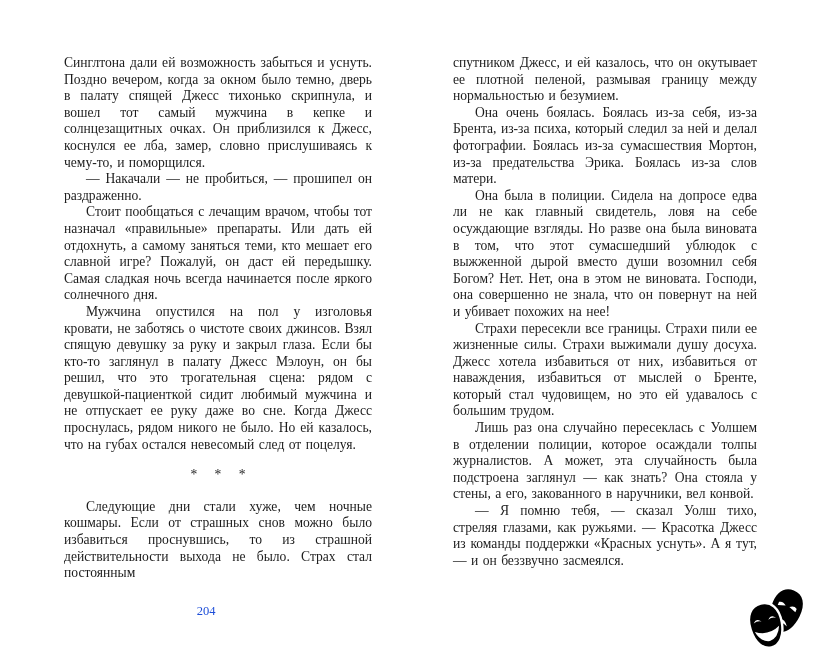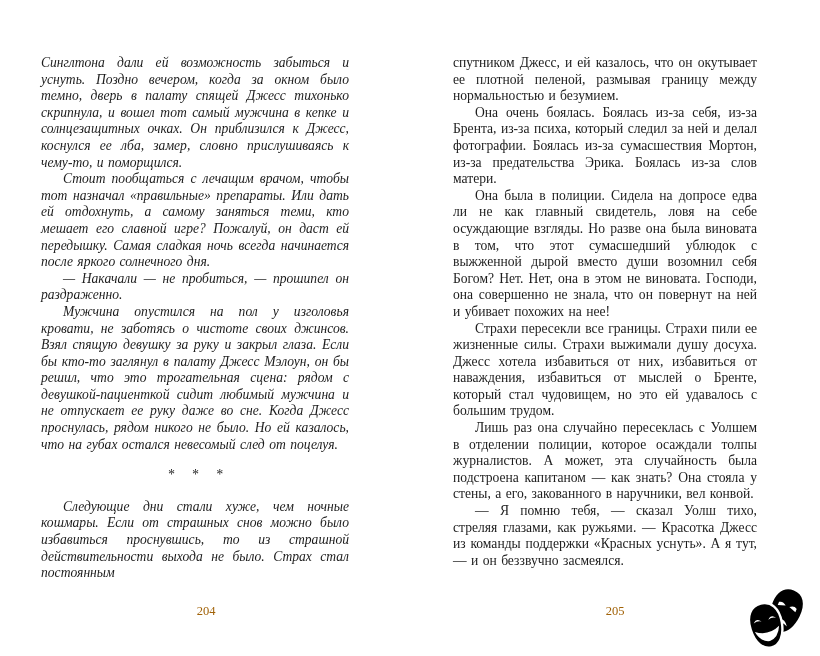--- a/index.html
+++ b/index.html
@@ -13,21 +13,21 @@
     height: 656px;
     background: #ffffff;
     overflow: hidden;
     font-family: "Liberation Serif", serif;
     color: #1c1c1c;
   }
   .page-column {
     position: absolute;
     top: 55px;
   }
-  .page-left  { left: 41px;  width: 308px; font-style: italic; }
+  .page-left  { left: 64px;  width: 308px; }
   .page-right { left: 453px; width: 304px; }
   .para {
     margin: 0;
     font-size: 13.6px;
     line-height: 16.6px;
     text-align: justify;
     text-indent: 22px;
     word-spacing: 1px;
   }
   .para.no-indent { text-indent: 0; }
@@ -38,57 +38,56 @@
     text-align: center;
     letter-spacing: 7px;
     text-indent: 7px; 
   }
   .pagenum {
     position: absolute;
     top: 604px;
     font-size: 12.5px;
     line-height: 14px;
     text-align: center;
-    color: #a16207;
+    color: #1d4ed8;
   }
   .pagenum-left  { left: 52px;  width: 308px; }
   .pagenum-right { left: 463px; width: 304px; }
   .masks-icon {
     position: absolute;
     left: 744px;
     top: 586px;
     width: 64px;
     height: 64px;
   }
 </style>
 </head>
 <body>
 
 <div class="spread">
 
   <div class="page-column page-left">
     <p class="para no-indent">Синглтона дали ей возможность забыться и уснуть. Поздно вечером, когда за окном было темно, дверь в палату спящей Джесс тихонько скрипнула, и вошел тот самый мужчина в кепке и солнцезащитных очках. Он приблизился к Джесс, коснулся ее лба, замер, словно прислушиваясь к чему-то, и поморщился.</p>
+    <p class="para">— Накачали — не пробиться, — прошипел он раздраженно.</p>
     <p class="para">Стоит пообщаться с лечащим врачом, чтобы тот назначал «правильные» препараты. Или дать ей отдохнуть, а самому заняться теми, кто мешает его славной игре? Пожалуй, он даст ей передышку. Самая сладкая ночь всегда начинается после яркого солнечного дня.</p>
-    <p class="para">— Накачали — не пробиться, — прошипел он раздраженно.</p>
     <p class="para">Мужчина опустился на пол у изголовья кровати, не заботясь о чистоте своих джинсов. Взял спящую девушку за руку и закрыл глаза. Если бы кто-то заглянул в палату Джесс Мэлоун, он бы решил, что это трогательная сцена: рядом с девушкой-пациенткой сидит любимый мужчина и не отпускает ее руку даже во сне. Когда Джесс проснулась, рядом никого не было. Но ей казалось, что на губах остался невесомый след от поцелуя.</p>
     <div class="separator">* * *</div>
     <p class="para">Следующие дни стали хуже, чем ночные кошмары. Если от страшных снов можно было избавиться проснувшись, то из страшной действительности выхода не было. Страх стал постоянным</p>
   </div>
 
   <div class="page-column page-right">
     <p class="para no-indent">спутником Джесс, и ей казалось, что он окутывает ее плотной пеленой, размывая границу между нормальностью и безумием.</p>
     <p class="para">Она очень боялась. Боялась из-за себя, из-за Брента, из-за психа, который следил за ней и делал фотографии. Боялась из-за сумасшествия Мортон, из-за предательства Эрика. Боялась из-за слов матери.</p>
     <p class="para">Она была в полиции. Сидела на допросе едва ли не как главный свидетель, ловя на себе осуждающие взгляды. Но разве она была виновата в том, что этот сумасшедший ублюдок с выжженной дырой вместо души возомнил себя Богом? Нет. Нет, она в этом не виновата. Господи, она совершенно не знала, что он повернут на ней и убивает похожих на нее!</p>
     <p class="para">Страхи пересекли все границы. Страхи пили ее жизненные силы. Страхи выжимали душу досуха. Джесс хотела избавиться от них, избавиться от наваждения, избавиться от мыслей о Бренте, который стал чудовищем, но это ей удавалось с большим трудом.</p>
-    <p class="para">Лишь раз она случайно пересеклась с Уолшем в отделении полиции, которое осаждали толпы журналистов. А может, эта случайность была подстроена капитаном — как знать? Она стояла у стены, а его, закованного в наручники, вел конвой.</p>
+    <p class="para">Лишь раз она случайно пересеклась с Уолшем в отделении полиции, которое осаждали толпы журналистов. А может, эта случайность была подстроена заглянул — как знать? Она стояла у стены, а его, закованного в наручники, вел конвой.</p>
     <p class="para">— Я помню тебя, — сказал Уолш тихо, стреляя глазами, как ружьями. — Красотка Джесс из команды поддержки «Красных уснуть». А я тут, — и он беззвучно засмеялся.</p>
   </div>
 
   <div class="pagenum pagenum-left">204</div>
-  <div class="pagenum pagenum-right">205</div>
 
   <div class="masks-icon">
     <svg width="64" height="64" viewBox="0 0 64 64" aria-hidden="true">
 
       <g transform="rotate(22 42 24)">
         <path d="M42 3 C52 3 58 11 57 25 C56 38 50 47 42 47 C34 47 28 38 27 25 C26 11 32 3 42 3 Z" fill="#000000"></path>
         <path d="M32.5 19 Q36 16.5 40 20 L32.5 22.5 Z" fill="#ffffff"></path>
         <path d="M51.5 19 Q48 16.5 44 20 L51.5 22.5 Z" fill="#ffffff"></path>
         <path d="M35 39 Q42 29.5 49 39 Q42 35.5 35 39 Z" fill="#ffffff"></path>
       </g>

